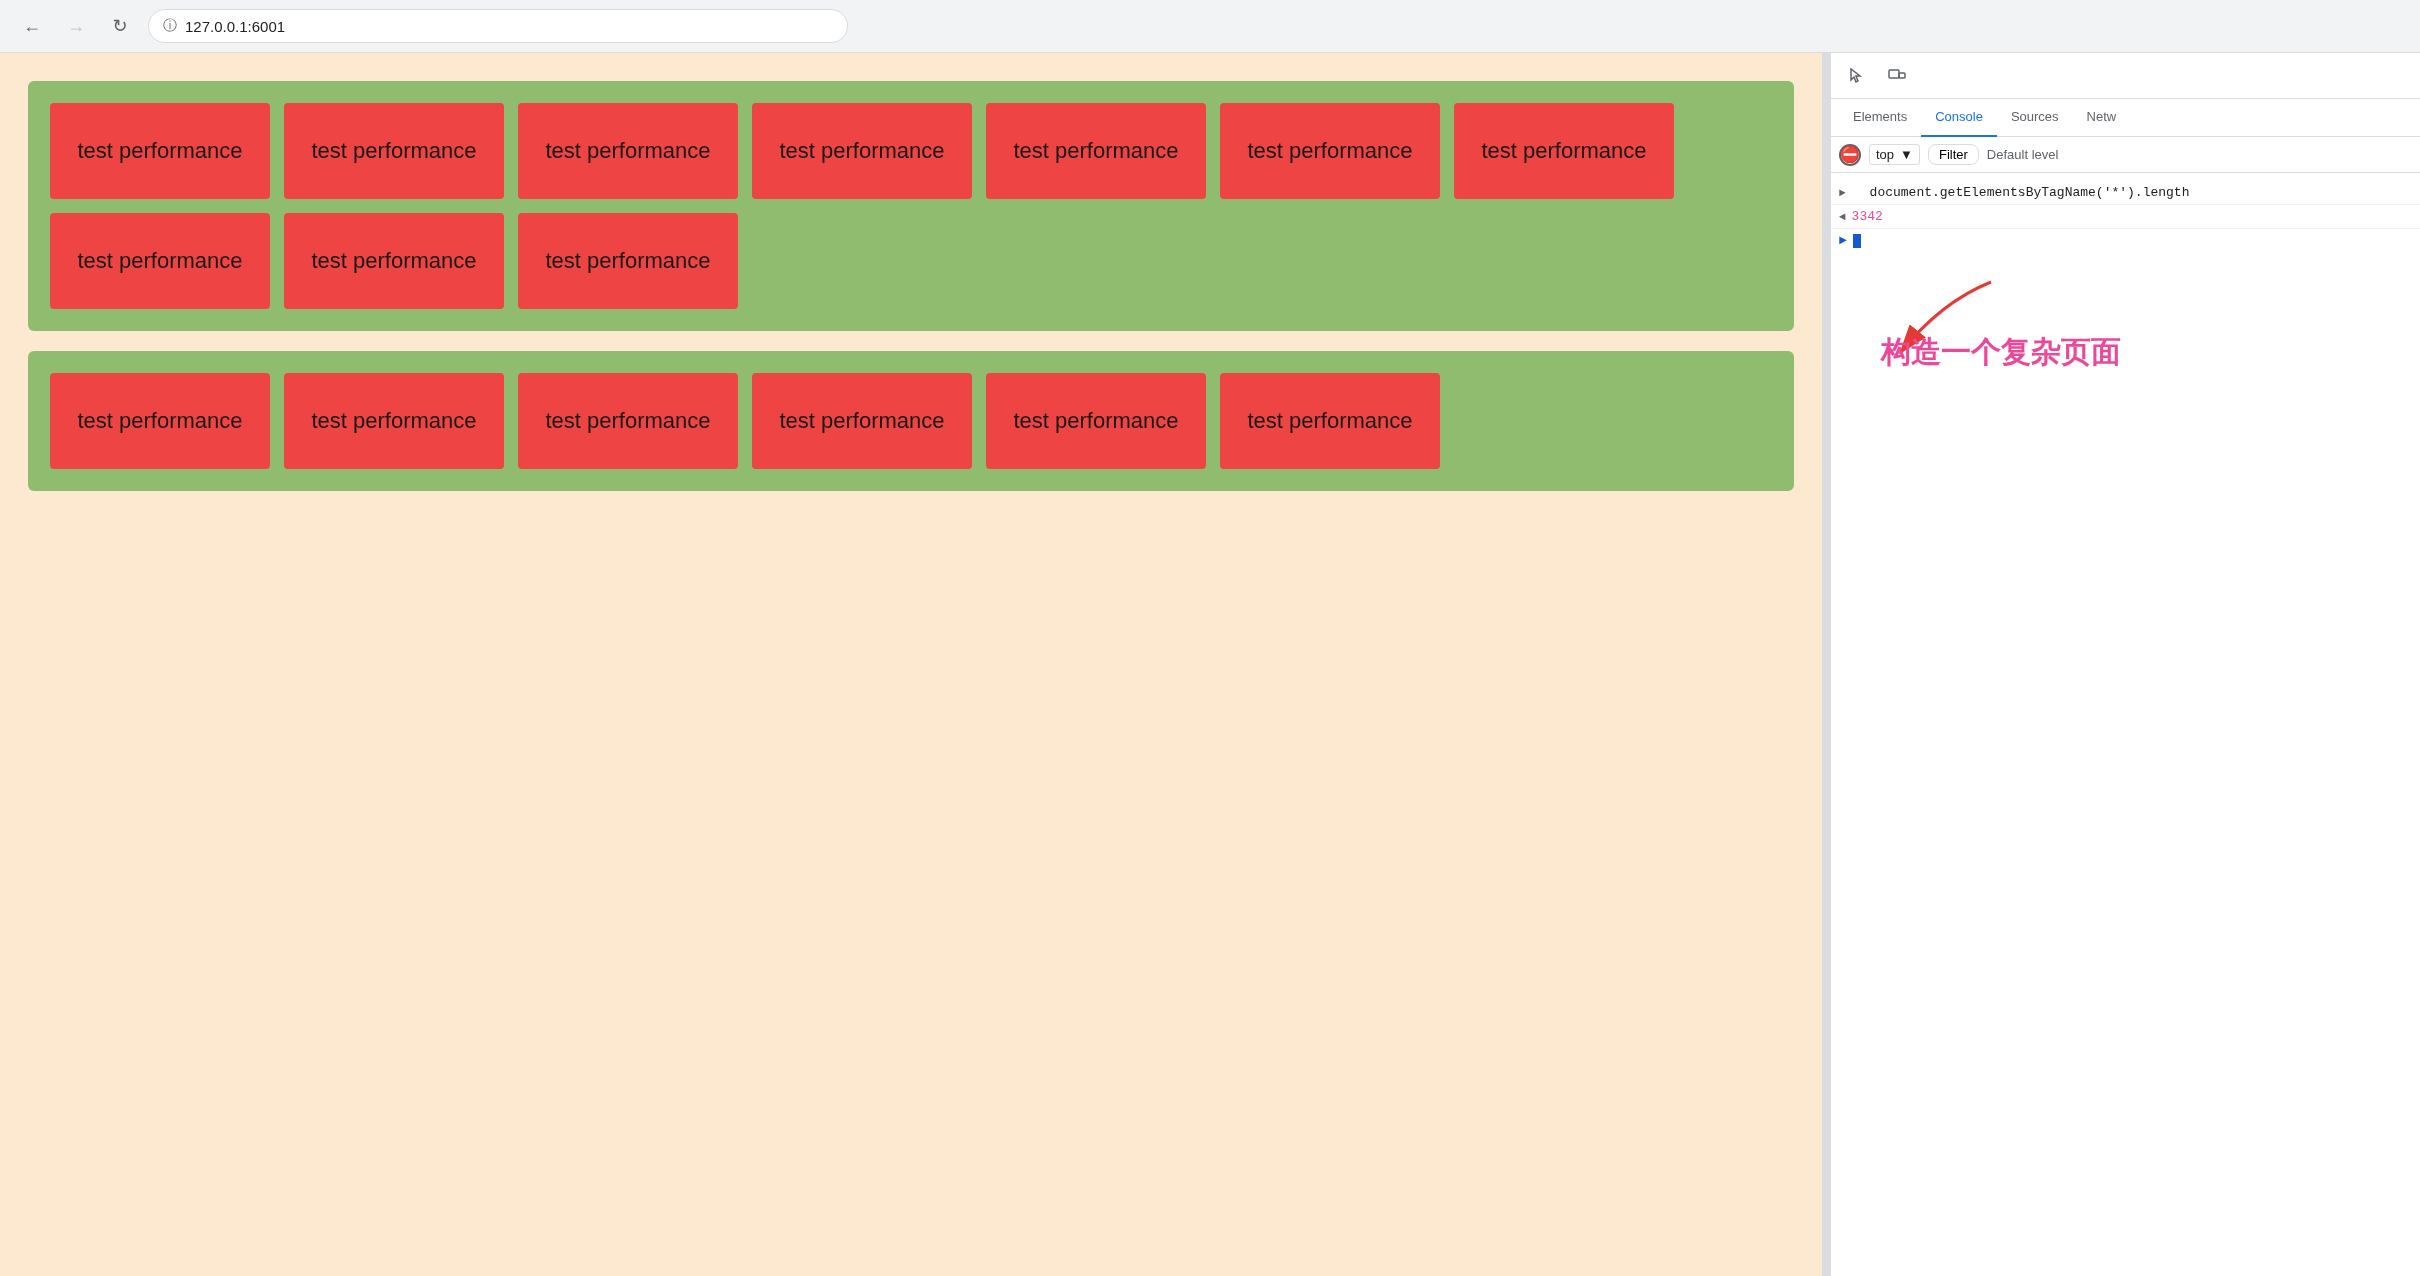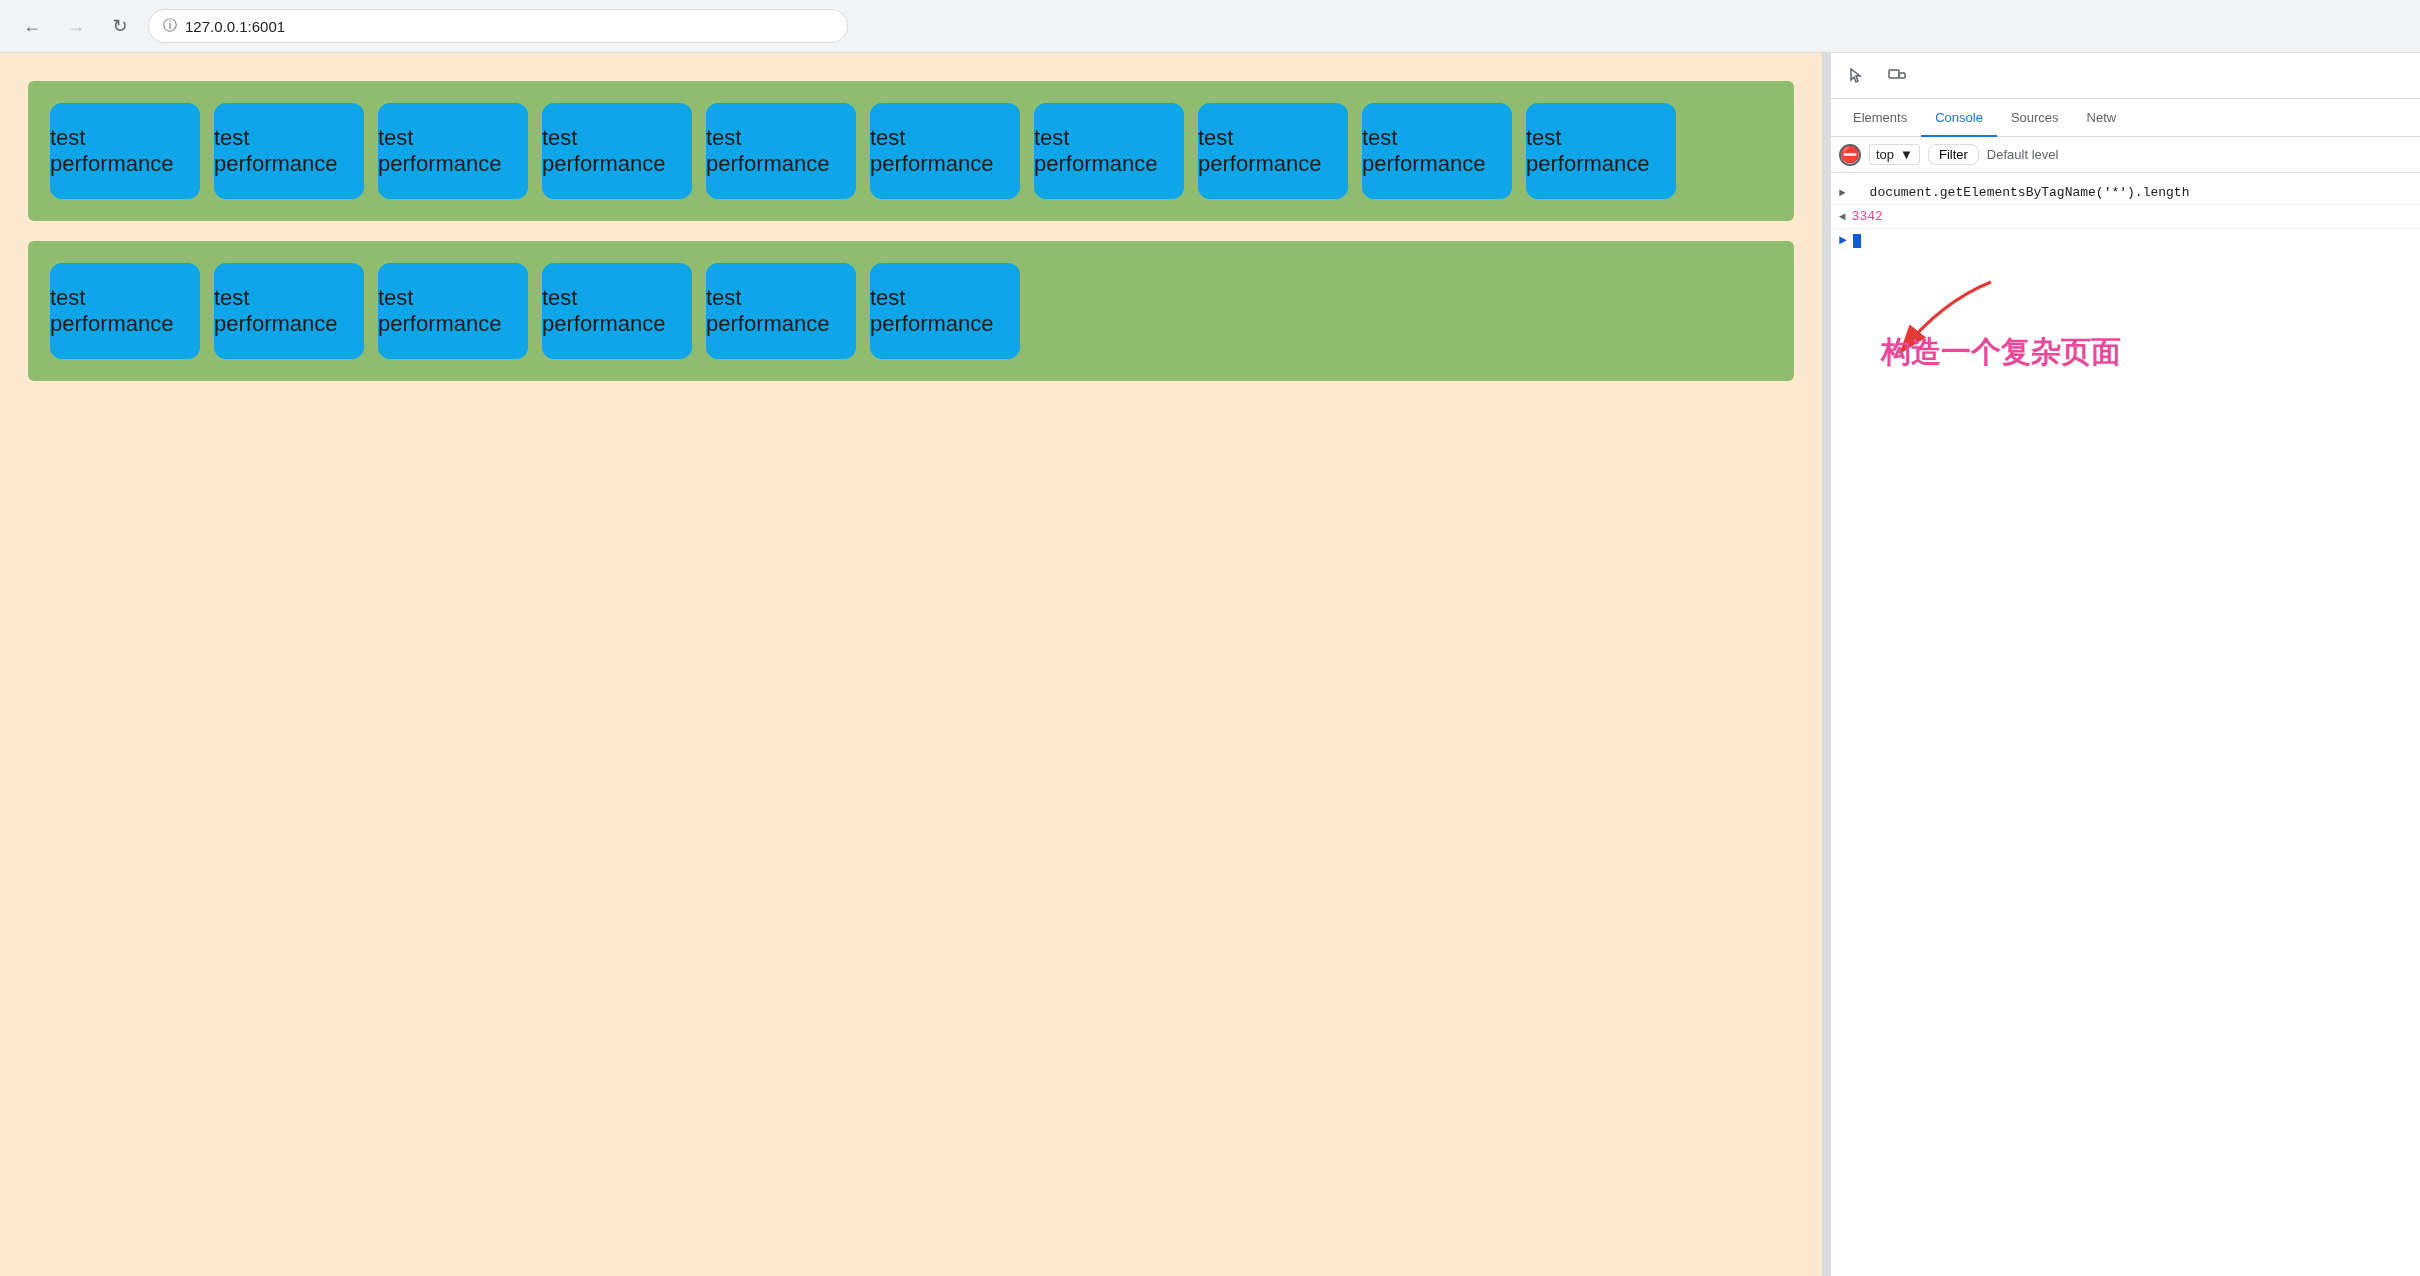--- a/index.html
+++ b/index.html
@@ -68,30 +68,30 @@
       margin-bottom: 20px;
     }
 
     .grid {
       display: flex;
       flex-wrap: wrap;
       gap: 14px;
     }
 
     .grid-item {
-      background: #0ea5e9;
+      background: #ef4444;
       color: #1a1a1a;
       font-size: 22px;
       font-weight: 500;
-      width: 150px;
+      width: 220px;
       height: 96px;
       display: flex;
       align-items: center;
       justify-content: center;
-      border-radius: 12px;
+      border-radius: 4px;
     }
 
     
     .devtools-panel {
       width: 590px;
       background: #fff;
       border-left: 1px solid #dadce0;
       display: flex;
       flex-direction: column;
       flex-shrink: 0;
@@ -111,20 +111,21 @@
       width: 36px; height: 36px;
       border: none; background: transparent; cursor: pointer;
       display: flex; align-items: center; justify-content: center;
       border-radius: 4px;
       color: #5f6368;
       font-size: 18px;
     }
 
     .devtools-tabs {
       display: flex;
+      align-items: center;
       padding: 0 8px;
       height: 38px;
       border-bottom: 1px solid #dadce0;
       gap: 0;
       flex-shrink: 0;
     }
 
     .devtools-tab {
       padding: 0 14px;
       height: 38px;

